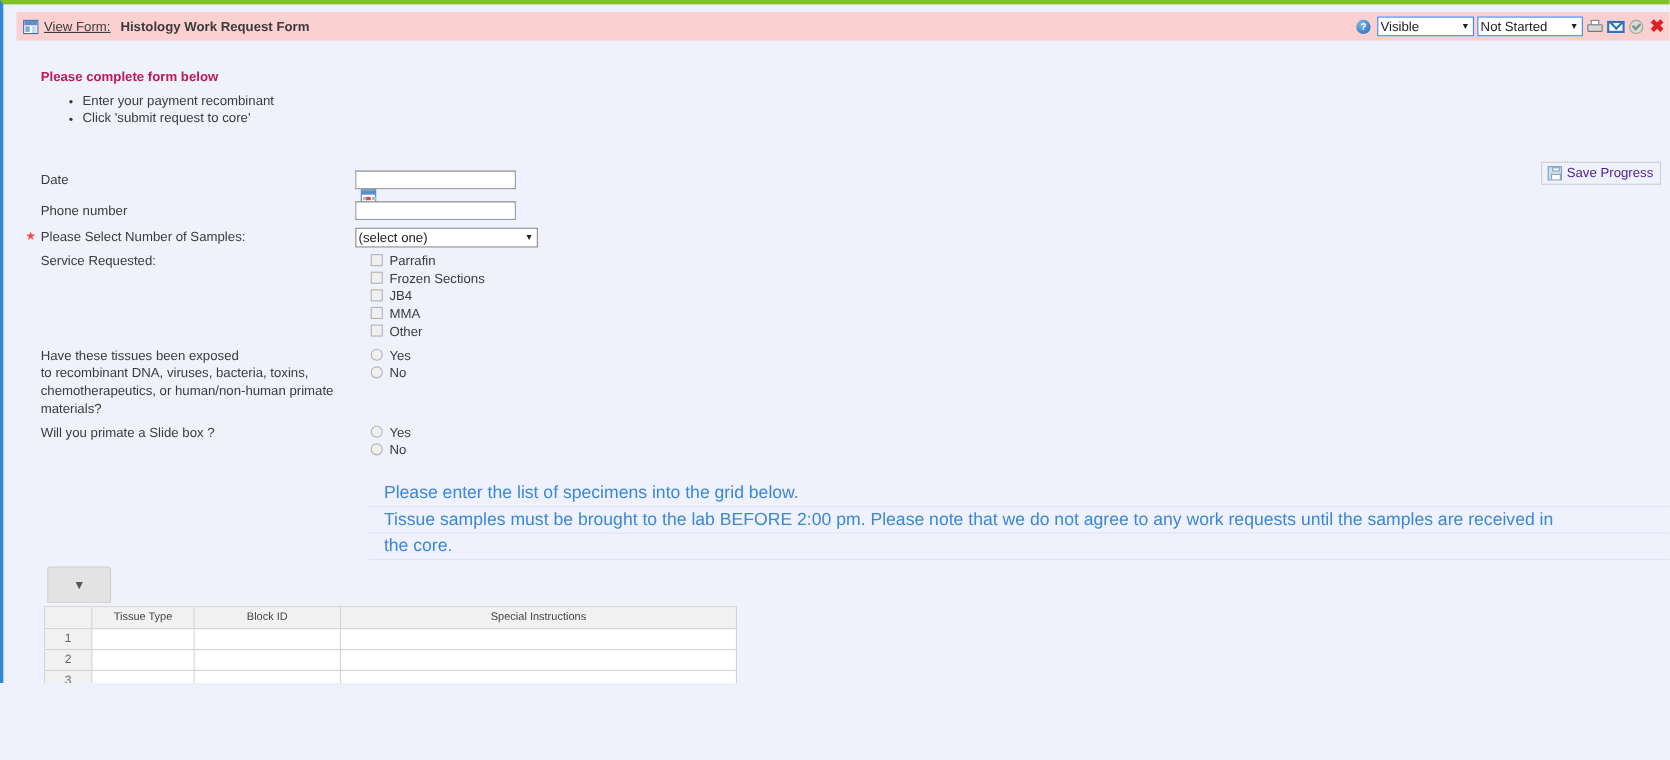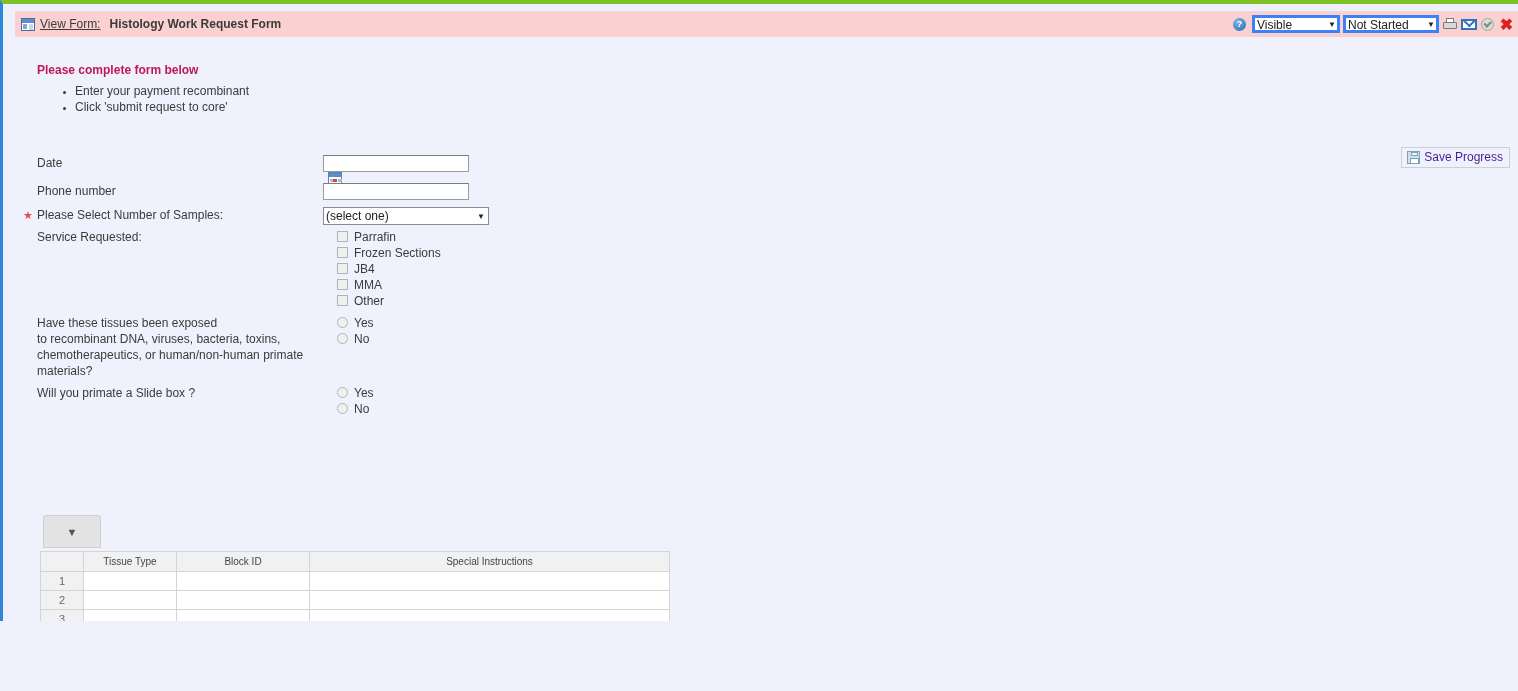--- a/index.html
+++ b/index.html
@@ -100,21 +100,21 @@
     font-weight: bold;
     line-height: 13px;
     text-align: center;
     margin-right: 3px;
     cursor: pointer;
   }
   select.tb-select {
     font-family: "Liberation Sans", sans-serif;
     font-size: 12px;
     height: 18px;
-    border: 3px solid #3b82f6;
+    border: 1px solid #3b82f6;
     background: #ffffff;
     color: #222;
     padding: 0 2px;
     -webkit-appearance: none;
     appearance: none;
   }
   .selwrap {
     position: relative;
     display: inline-block;
   }
@@ -565,20 +565,25 @@
       <span class="ctl" style="left:300px;">
         <span class="optrow">
           <span class="rdo"></span><span>Yes</span>
         </span>
         <span class="optrow">
           <span class="rdo"></span><span>No</span>
         </span>
       </span>
     </div>
 
+    <div class="notice" style="top:400px;">
+      <div class="nline">Please enter the list of specimens into the grid below.</div>
+      <div class="nline">Tissue samples must be brought to the lab BEFORE 2:00 pm. Please note that we do not agree to any work requests until the samples are received in</div>
+      <div class="nline">the core.</div>
+    </div>
 
     <div id="grid-toggle">
       <span>▼</span>
     </div>
 
     <table id="spec-grid">
       <thead>
         <tr>
           <th class="c-row"></th>
           <th class="c-tissue">Tissue Type</th>

